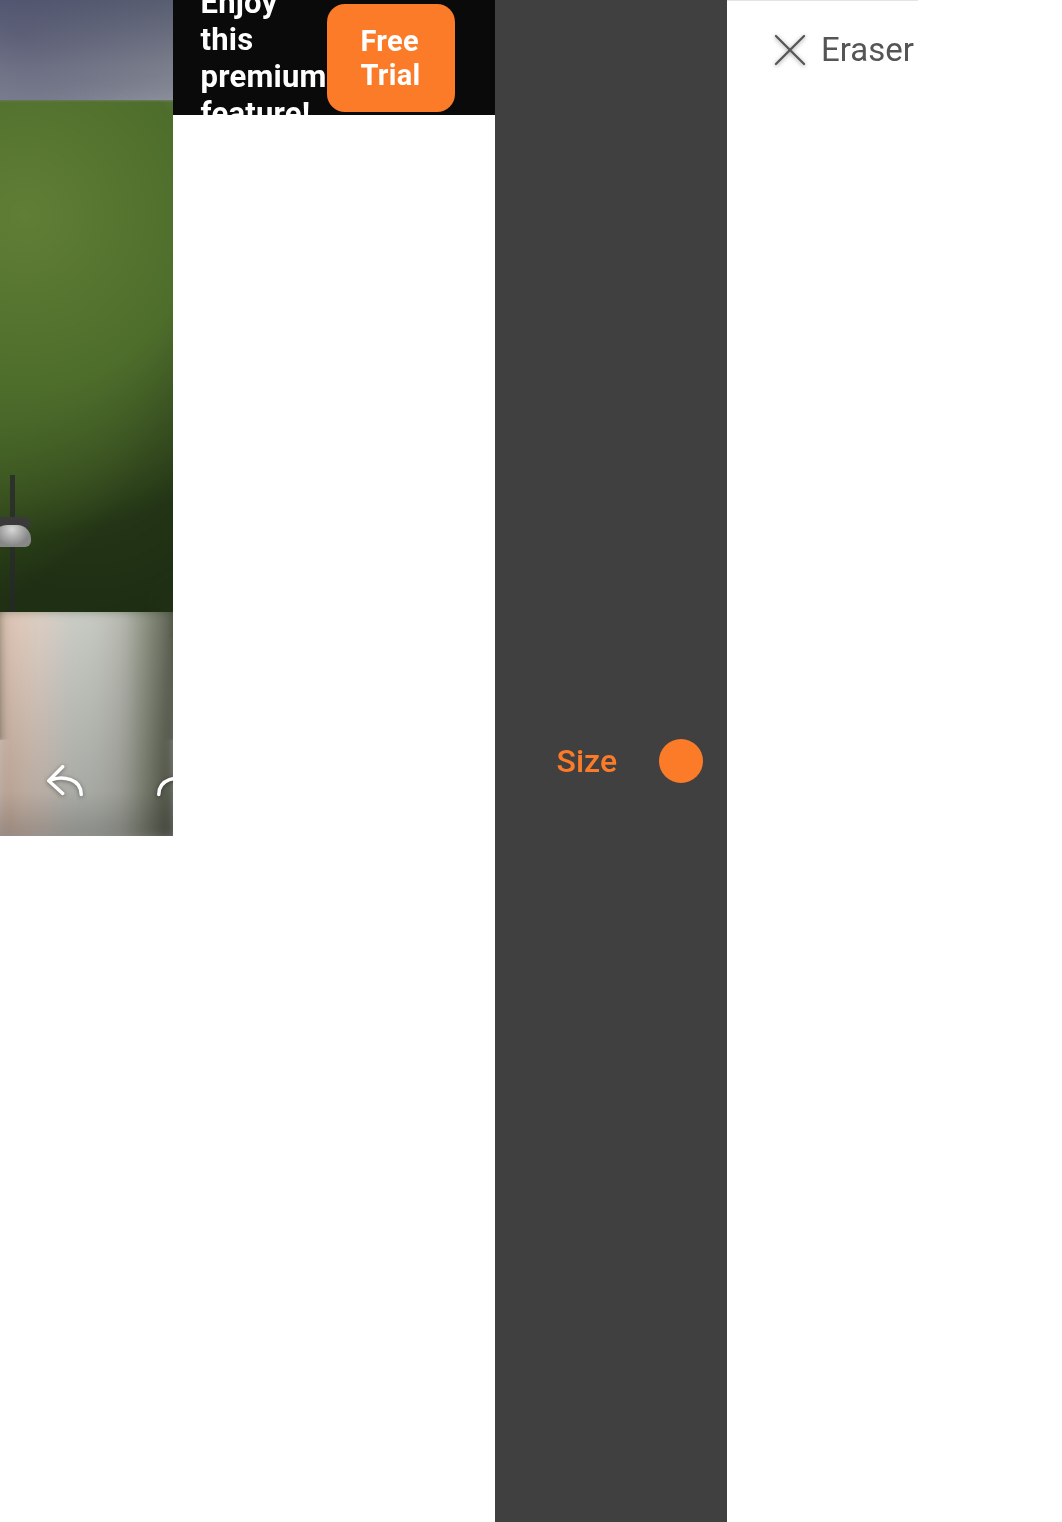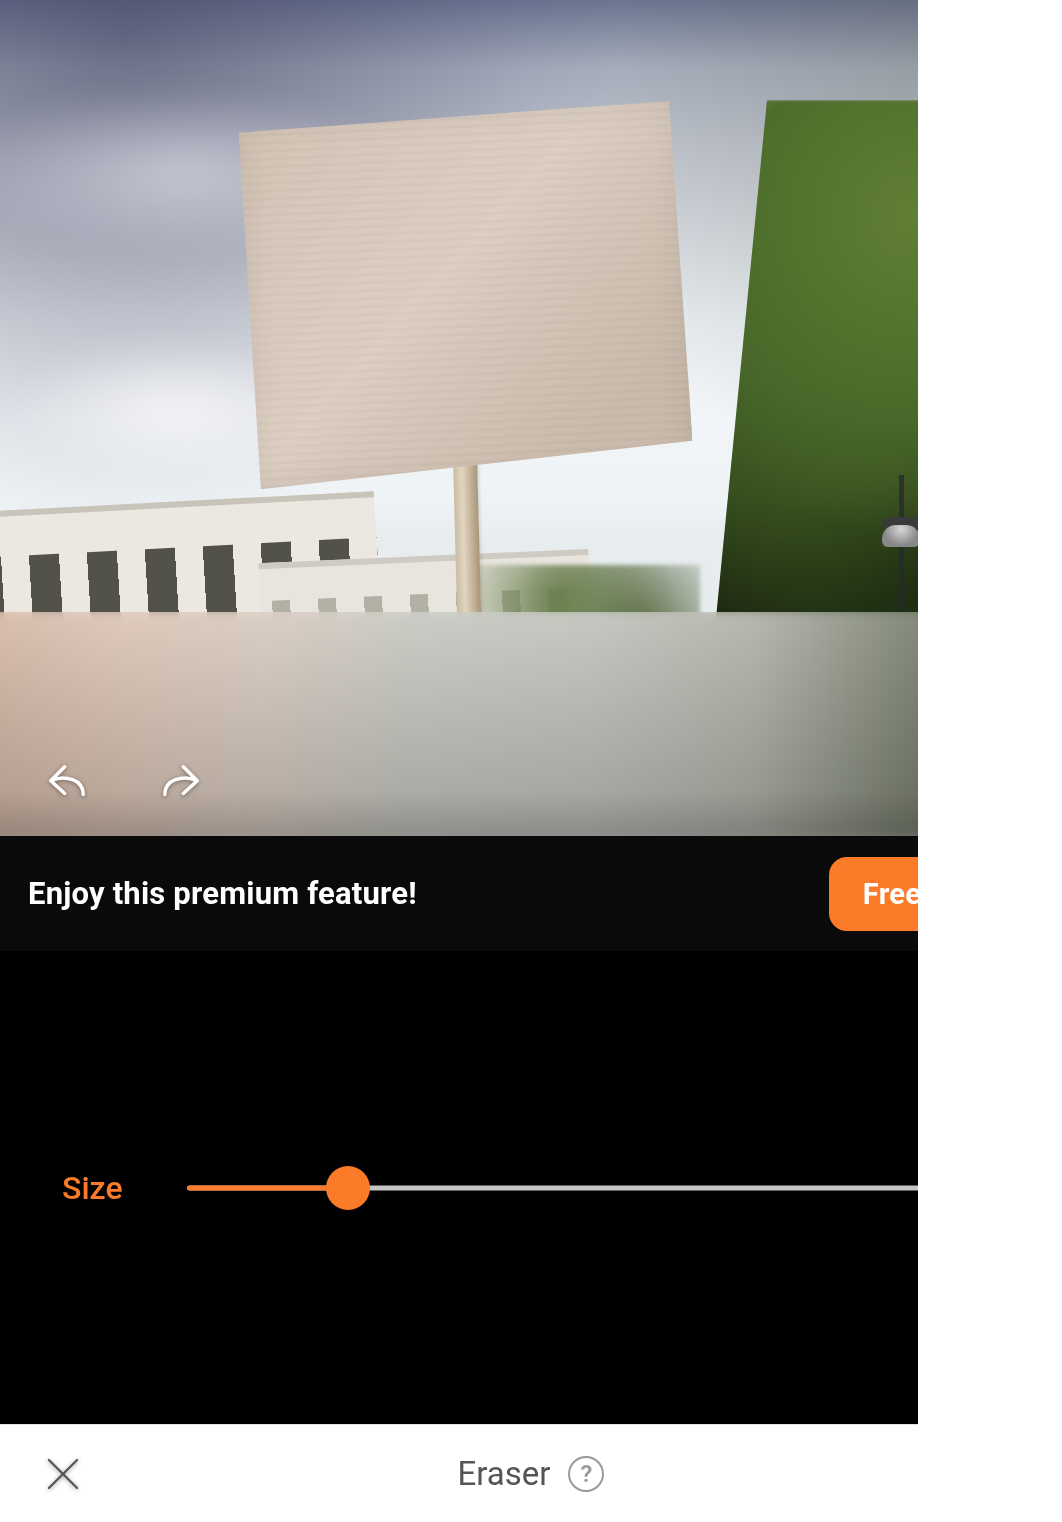--- a/index.html
+++ b/index.html
@@ -1,17 +1,17 @@
 <!DOCTYPE html>
 <html><head>
   <meta charset="utf-8">
   <style>
     * { margin: 0; padding: 0; box-sizing: border-box; }
     html, body { width: 1062px; height: 1522px; font-family: -apple-system, BlinkMacSystemFont, "Segoe UI", Roboto, Arial, sans-serif; overflow: hidden; background: #fff; }
-    .root { width: 1062px; height: 1522px; display: flex; flex-direction: column; position: relative; }
+    .root { width: 1062px; height: 1522px; display: flex; flex-direction: row; position: relative; }
     
     .canvas-wrap { width: 100%; height: 836px; position: relative; overflow: hidden; }
     .photo-sky {
       position: absolute; inset: 0;
       background:
         radial-gradient(circle at 12% 4%, rgba(60,60,90,0.55), rgba(0,0,0,0) 40%),
         radial-gradient(circle at 100% 0%, rgba(80,80,60,0.30), rgba(0,0,0,0) 40%),
         linear-gradient(to bottom, #6c7694 0%, #aab1c1 8%, #c3c8d2 18%, #cfd5dc 25%, #e6ebef 38%, #f2f5f8 50%, #eef3f6 60%, #e7ecef 65%, #e7ecef 70%);
     }
     .clouds-1 { position:absolute; left:-120px; top:30px; width:600px; height:260px;
@@ -104,21 +104,21 @@
       padding: 0 28px;
     }
     .promo .txt { flex:1; color:#fff; }
     .promo .title { font-size:31px; font-weight:700; letter-spacing:.2px; }
     .promo .sub { font-size:28px; font-weight:400; color:#fff; margin-top:4px; }
     .promo .pill {
       background:#fb7b28; color:#fff; font-weight:700; font-size:29px;
       padding:20px 34px; border-radius:18px; letter-spacing:.3px; margin-right:12px;
     }
     
-    .panel { flex:1; background:#000000; display:flex; align-items:center; padding: 0 66px 0 62px; }
+    .panel { flex:1; background:#404040; display:flex; align-items:center; padding: 0 46px 0 62px; }
     .panel .label { color:#fb7b28; font-size:32px; font-weight:500; margin-right:64px; }
     .slider { flex:1; height:52px; position:relative; }
     .track { position:absolute; left:0; right:0; top:50%; transform:translateY(-50%); height:5px; background:#c5c5c5; border-radius:3px; }
     .fill  { position:absolute; left:0; top:50%; transform:translateY(-50%); height:5px; background:#fb7b28; border-radius:3px; }
     .thumb { position:absolute; top:50%; transform:translate(-50%,-50%); width:44px; height:44px; background:#fb7b28; border-radius:50%; }
     
     .bottombar {
       height:98px; border-top:1px solid #e4e4e4; display:flex; align-items:center;
       padding: 2px 32px 2px 32px;
     }

